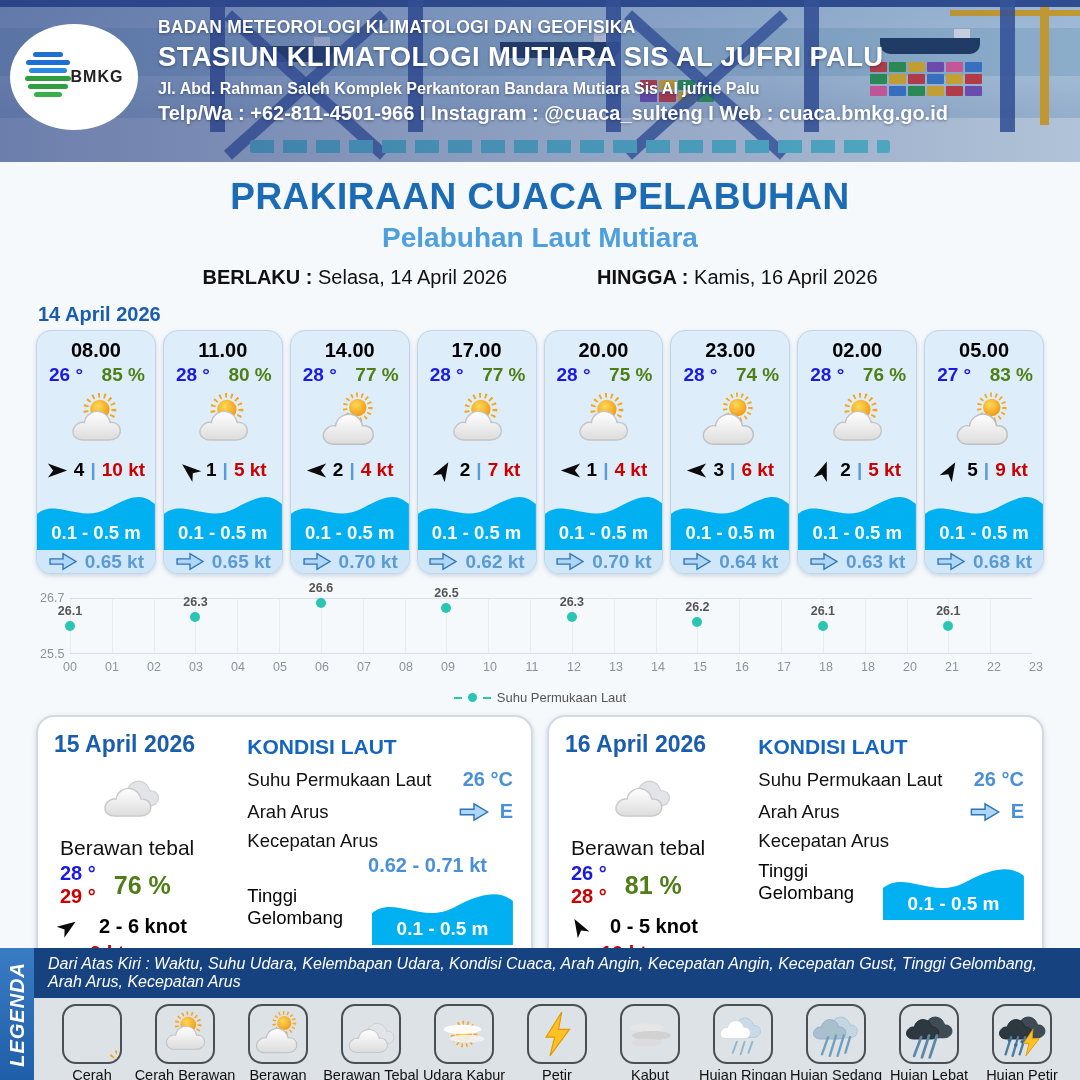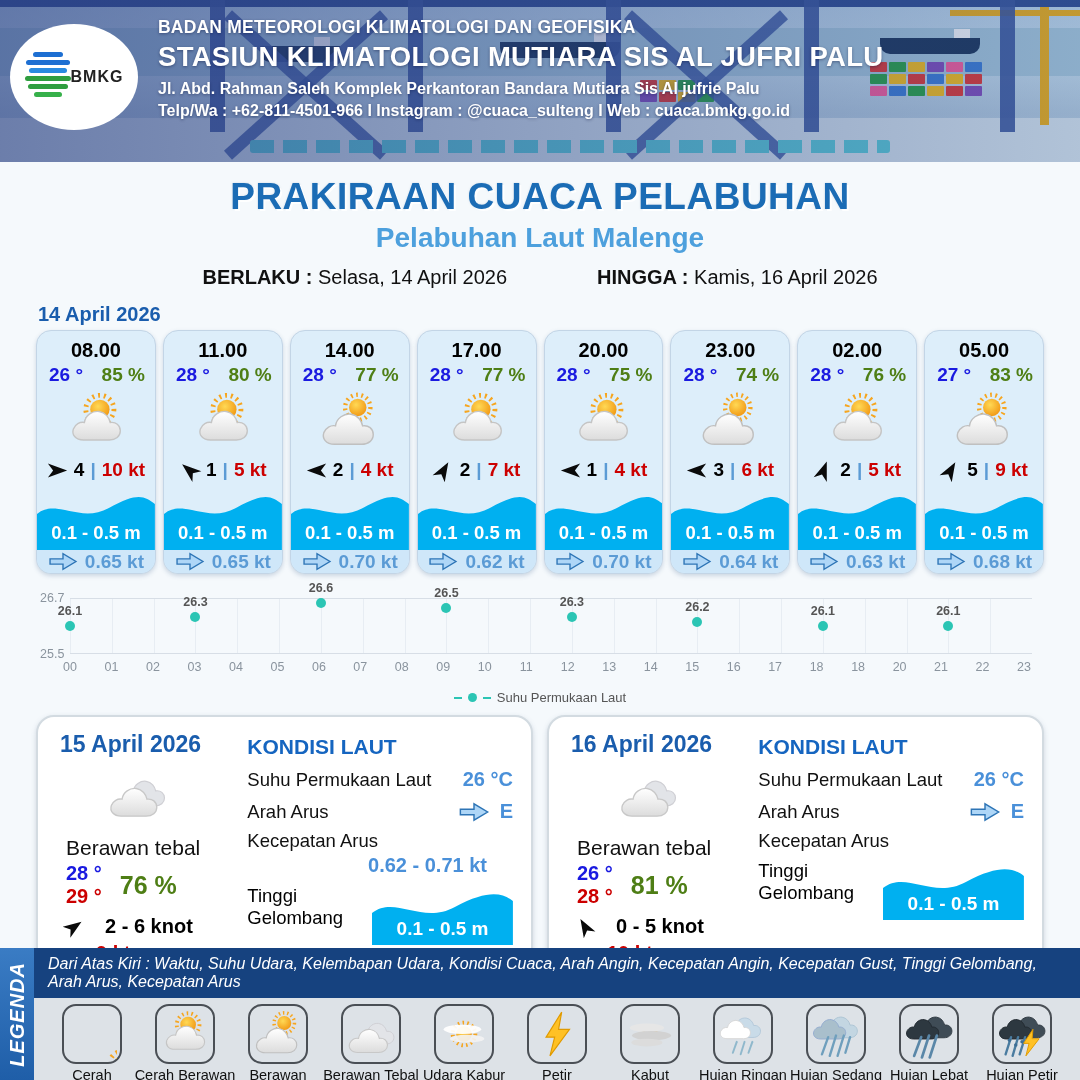--- a/index.html
+++ b/index.html
@@ -28,21 +28,21 @@
     display:flex; flex-direction:row; align-items:center; justify-content:center; z-index:3;text-align:center; }
   .logo-mark { display:flex; flex-direction:column; gap:3px; align-items:center; margin-bottom:5px; }
   .logo-mark i { display:block; height:5px; border-radius:3px; }
   .lb1{width:30px;background:#1d6fd2;} .lb2{width:44px;background:#1d6fd2;} .lb3{width:38px;background:#2a8ae0;}
   .lg1{width:46px;background:#2f9e3f;} .lg2{width:40px;background:#2f9e3f;} .lg3{width:28px;background:#36b04a;}
   .logo-text { font-weight:bold; font-size:16px; color:#222; letter-spacing:1px; }
   .hero-text { position:absolute; left:158px; top:17px; z-index:3; color:#fff; text-shadow:0 1px 3px rgba(10,20,60,.45); }
   .ht-agency { font-size:17.5px; font-weight:bold; letter-spacing:.2px; }
   .ht-station { font-size:27.5px; font-weight:bold; letter-spacing:.3px; margin-top:3px; }
   .ht-address { font-size:16px; font-weight:bold; margin-top:7px; }
-  .ht-contact { font-size:16px; font-weight:bold; margin-top:4px; }
+  .ht-contact { font-size:20px; font-weight:bold; margin-top:4px; }
 
   
   .title-wrap { text-align:center; padding-top:14px; }
   .main-title { font-size:37px; font-weight:bold; color:#1b6cb5; letter-spacing:.5px;
     text-shadow:2px 2px 0 rgba(255,255,255,.9), 0 0 2px rgba(120,150,180,.35); }
   .sub-title { font-size:28px; font-weight:bold; color:#4da0dd; margin-top:4px; }
   .valid-row { display:flex; justify-content:center; gap:90px; margin-top:12px; font-size:20px; color:#111; }
   .valid-row b { font-weight:bold; }
   .day-label { margin:14px 0 4px 38px; font-size:20px; font-weight:bold; color:#1a5dad; }
 
@@ -67,30 +67,30 @@
 
   
   .chart { position:relative; margin:16px 40px 0 40px; height:96px; }
   .plot { position:absolute; left:30px; right:8px; top:8px; height:56px;
     border-top:1px solid #d7dee6; border-bottom:1px solid #d7dee6;
     background:repeating-linear-gradient(to right,#e7edf3 0,#e7edf3 1px,transparent 1px,transparent calc(100%/23)); }
   .ylab { position:absolute; left:0; font-size:12.5px; color:#8a949e; transform:translateY(-50%); }
   .pt { position:absolute; transform:translate(-50%,-50%); }
   .pt .dot { display:block; width:10px; height:10px; border-radius:50%; background:#2bc5b4; }
   .pt .plab { position:absolute; left:50%; transform:translateX(-50%); top:-17px; font-size:12.5px; font-weight:bold; color:#555; white-space:nowrap; }
-  .xlabs { position:absolute; left:30px; right:16px; top:70px; height:16px; }
+  .xlabs { position:absolute; left:30px; right:4px; top:70px; height:16px; }
   .xlabs span { position:absolute; transform:translateX(-50%); font-size:12.5px; color:#8a949e; }
   .chart-legend { display:flex; justify-content:center; align-items:center; gap:6px; margin-top:4px; font-size:13px; color:#555; }
   .cl-line { width:8px; height:2px; background:#2bc5b4; }
   .cl-dot { width:9px; height:9px; border-radius:50%; background:#2bc5b4; }
 
   
   .daycards { display:flex; gap:14px; margin:10px 36px 0 36px; }
   .dcard { flex:1; background:#fff; border:2px solid #d3dbe1; border-radius:18px; box-shadow:0 2px 5px rgba(90,110,140,.25);
-    padding:14px 18px 12px 22px; height:252px; display:flex; }
+    padding:14px 18px 12px 16px; height:252px; display:flex; }
   .d-left { width:44%; }
   .d-date { font-size:23px; font-weight:bold; color:#1a5dad; }
   .d-icon { margin:6px 0 0 38px; } .d-icon svg { width:78px; height:60px; }
   .d-cond { font-size:21px; color:#111; margin:8px 0 2px 6px; }
   .d-temps { display:flex; align-items:center; gap:18px; margin-left:6px; }
   .d-tcol { display:flex; flex-direction:column; line-height:1.15; }
   .d-tmin { color:#1a1ae0; font-size:20px; font-weight:bold; }
   .d-tmax { color:#cc0000; font-size:20px; font-weight:bold; }
   .d-hum { color:#4e7e15; font-size:25px; font-weight:bold; }
   .d-wind { display:flex; align-items:center; gap:21px; margin:7px 0 0 4px; font-size:20px; font-weight:bold; color:#000; }
@@ -285,21 +285,21 @@
   <div class="hero-text">
     <div class="ht-agency">BADAN METEOROLOGI KLIMATOLOGI DAN GEOFISIKA</div>
     <div class="ht-station">STASIUN KLIMATOLOGI MUTIARA SIS AL JUFRI PALU</div>
     <div class="ht-address">Jl. Abd. Rahman Saleh Komplek Perkantoran Bandara Mutiara Sis Al jufrie Palu</div>
     <div class="ht-contact">Telp/Wa : +62-811-4501-966  I  Instagram : @cuaca_sulteng  I  Web : cuaca.bmkg.go.id</div>
   </div>
 </div>
 
 <div class="title-wrap">
   <div class="main-title">PRAKIRAAN CUACA PELABUHAN</div>
-  <div class="sub-title">Pelabuhan Laut Malenge</div>
+  <div class="sub-title">Pelabuhan Laut Mutiara</div>
   <div class="valid-row">
     <div><b>BERLAKU :</b> <span>Selasa, 14 April 2026</span></div>
     <div><b>HINGGA :</b> <span>Kamis, 16 April 2026</span></div>
   </div>
 </div>
 
 <div class="day-label">14 April 2026</div>
 
 <div class="cards">
 

